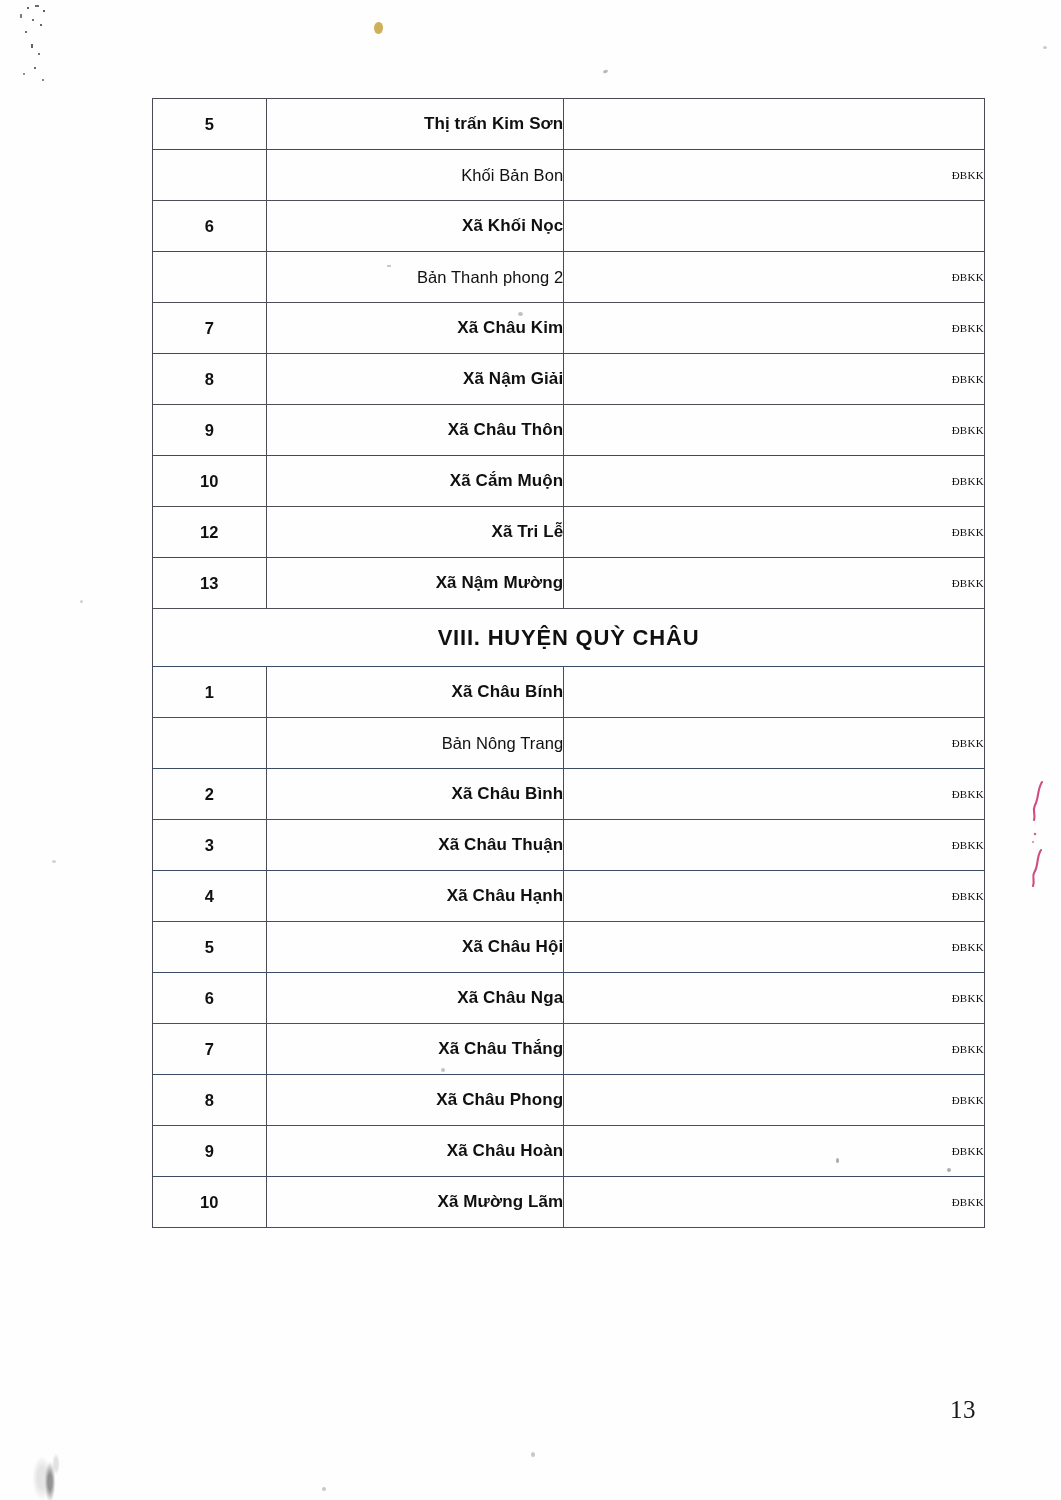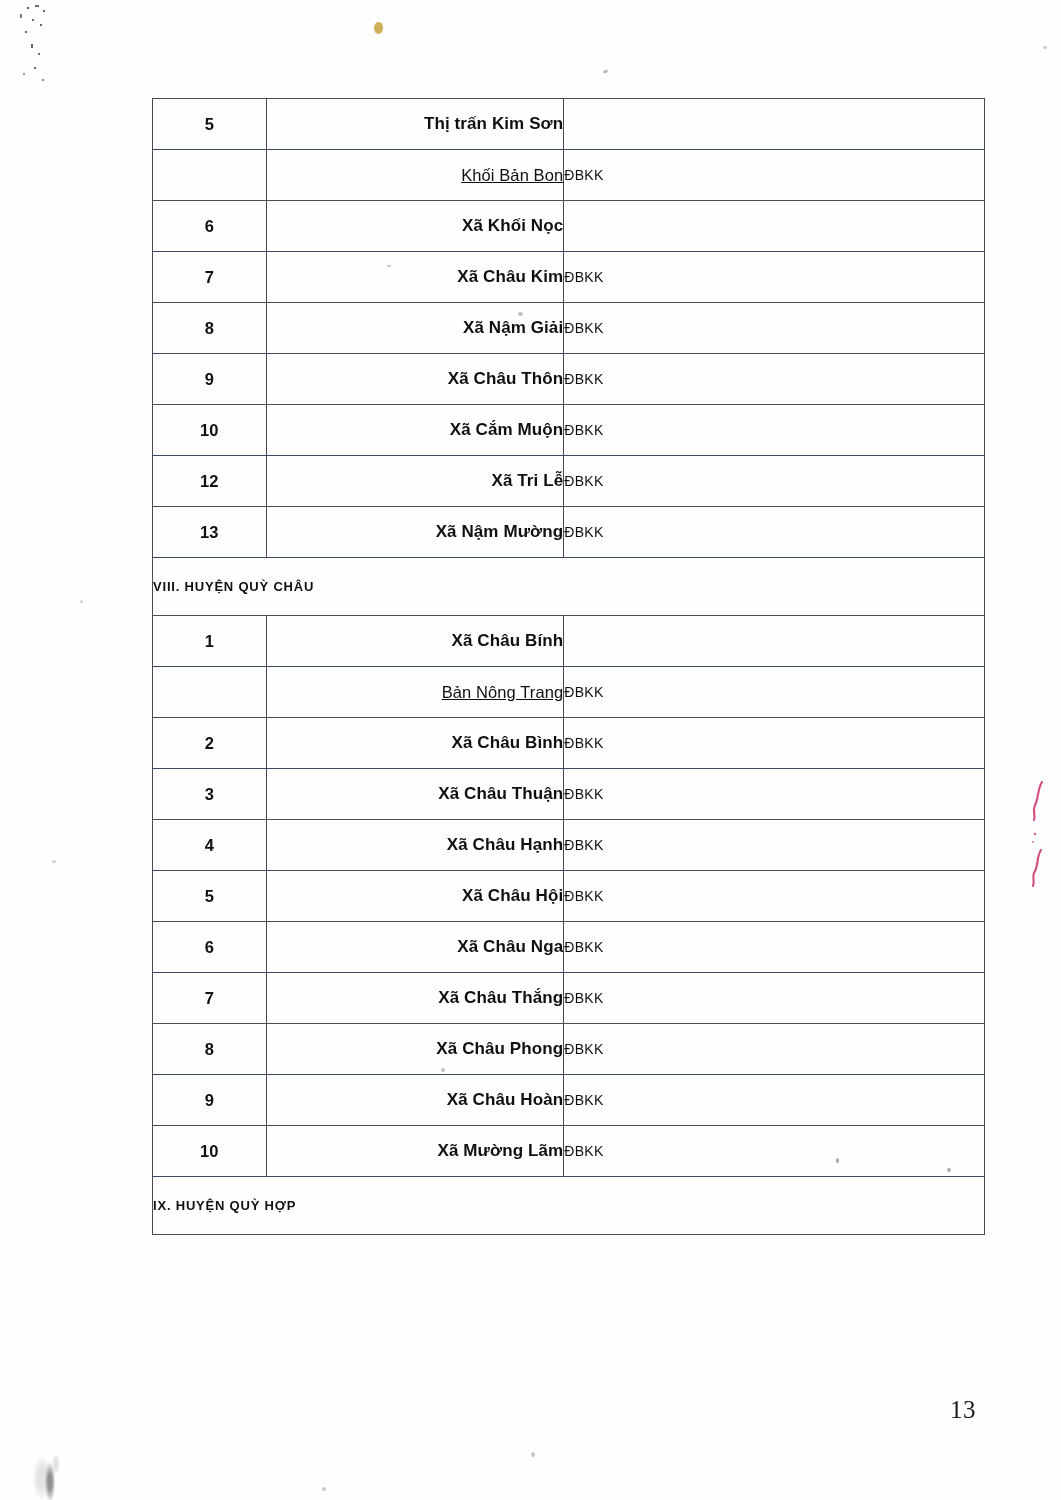--- a/index.html
+++ b/index.html
@@ -124,32 +124,33 @@
 
   .cell-name {
     padding-left: 10px;
     font-size: 17px;
     letter-spacing: .1px;
     white-space: nowrap;
     text-align: right;
   }
 
   .cell-name.lvl-commune { font-weight: bold; }
-  .cell-name.lvl-hamlet  { font-weight: normal; font-size: 16.5px; text-decoration: underline; }
+  .cell-name.lvl-hamlet  { font-weight: normal; font-size: 16.5px; }
 
   .cell-status {
-    text-align: left;
-    font-size: 14px;
+    text-align: right;
+    font-size: 11px;
     letter-spacing: .3px;
+    font-family: Liberation Serif, serif;
   }
 
   .row-section td {
-    text-align: left;
+    text-align: center;
     font-weight: bold;
-    font-size: 13px;
+    font-size: 22px;
     letter-spacing: .8px;
     height: 57px;
   }
 
   
   .doc-table tr:nth-child(odd) td { border-bottom-color: #3c4a63; }
   .doc-table tr:nth-child(even) td { border-bottom-color: #4d4d58; }
 
   .page-number {
     position: absolute;
@@ -205,20 +206,25 @@
           <td class="cell-idx"></td>
           <td class="cell-name lvl-hamlet" colspan="2">Khối Bản Bon</td>
           <td class="cell-status">ĐBKK</td>
         </tr>
         <tr>
           <td class="cell-idx">6</td>
           <td class="cell-name lvl-commune" colspan="2">Xã Khối Nọc</td>
           <td class="cell-status"></td>
         </tr>
         <tr>
+          <td class="cell-idx"></td>
+          <td class="cell-name lvl-hamlet" colspan="2">Bản Thanh phong 2</td>
+          <td class="cell-status">ĐBKK</td>
+        </tr>
+        <tr>
           <td class="cell-idx">7</td>
           <td class="cell-name lvl-commune" colspan="2">Xã Châu Kim</td>
           <td class="cell-status">ĐBKK</td>
         </tr>
         <tr>
           <td class="cell-idx">8</td>
           <td class="cell-name lvl-commune" colspan="2">Xã Nậm Giải</td>
           <td class="cell-status">ĐBKK</td>
         </tr>
         <tr>
@@ -292,21 +298,18 @@
         <tr>
           <td class="cell-idx">9</td>
           <td class="cell-name lvl-commune" colspan="2">Xã Châu Hoàn</td>
           <td class="cell-status">ĐBKK</td>
         </tr>
         <tr>
           <td class="cell-idx">10</td>
           <td class="cell-name lvl-commune" colspan="2">Xã Mường Lãm</td>
           <td class="cell-status">ĐBKK</td>
         </tr>
-        <tr class="row-section">
-          <td colspan="4">IX.  HUYỆN QUỲ HỢP</td>
-        </tr>
       </tbody>
   </table>
 
   <div class="page-number">13</div>
 
 </div>
 
 </body></html>

